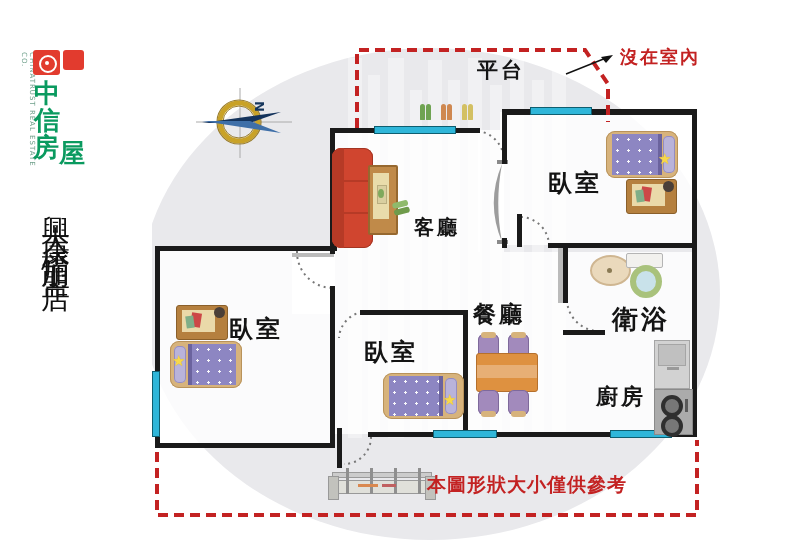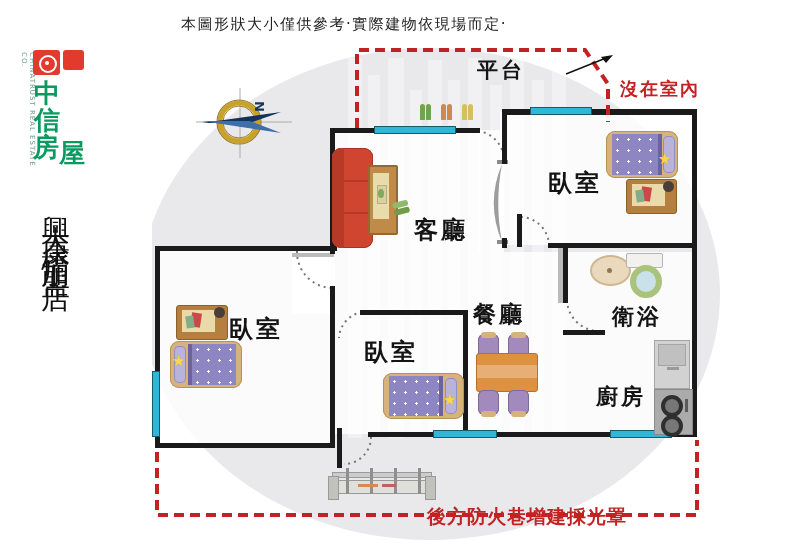--- a/index.html
+++ b/index.html
@@ -29,21 +29,21 @@
   .book2{position:absolute;width:8px;height:12px;background:#7fae88;transform:rotate(-8deg);}
   .ball{position:absolute;width:11px;height:11px;border-radius:50%;background:#4a3f38;}
   .chair{position:absolute;width:21px;height:25px;background:#a28abc;border-radius:6px;box-shadow:inset 0 0 0 1px #7e699b;}
   .chair i{position:absolute;left:3px;width:15px;height:6px;background:#d7b37c;border-radius:3px;}
   .chair.t i{top:-2px;} .chair.b i{bottom:-2px;}
   .leaf{display:inline-block;width:5px;height:16px;border-radius:3px 3px 1px 1px;margin:0 0.5px;vertical-align:bottom;}
   .plant{display:inline-block;width:14px;margin-right:2px;text-align:center;}
   .pot{width:11px;height:5px;margin:0 auto;border-radius:0 0 2px 2px;}
   
   .lbl{position:absolute;color:#141414;font-weight:700;letter-spacing:3px;z-index:10;white-space:nowrap;}
-  .red-lbl{position:absolute;color:#c32222;font-weight:700;z-index:11;white-space:nowrap;margin-top:32px;}
+  .red-lbl{position:absolute;color:#c32222;font-weight:700;z-index:11;white-space:nowrap;}
   .wm{position:absolute;color:rgba(255,255,255,.82);z-index:8;white-space:nowrap;}
   .disc{position:absolute;left:181px;top:15px;font-size:15px;color:#222;letter-spacing:1.5px;font-weight:500;z-index:10;}
   .top-svg{left:0;top:0;z-index:11;}
   
   .en-vert{left:20px;top:52px;height:120px;writing-mode:vertical-rl;font-size:7px;color:#6fa08b;
            letter-spacing:1px;z-index:12;}
   .logo-sq{position:absolute;background:#e23b2e;border-radius:3px;z-index:12;}
   .knot{position:absolute;left:6px;top:5px;width:14px;height:14px;border:2.5px solid #fff;border-radius:50%;}
   .knot i{position:absolute;left:3.5px;top:3.5px;width:4px;height:4px;background:#fff;border-radius:50%;}
   .gchar{position:absolute;color:#0a9a5f;font-weight:700;font-size:26px;z-index:12;line-height:1;}
@@ -237,40 +237,39 @@
       <div class="post" style="left:42px;"></div>
     <div class="post" style="left:66px;"></div>
       <div class="post" style="left:90px;"></div>
     <div class="cap" style="left:0;"></div>
       <div class="cap" style="left:97px;"></div>
     <div class="s1"></div>
       <div class="s2"></div>
   </div>
 
 
-  <div class="lbl" style="left:414px;top:214px;font-size:24px;">客廳</div>
+  <div class="lbl" style="left:414px;top:214px;font-size:20px;">客廳</div>
   <div class="lbl" style="left:473px;top:299px;font-size:23px;">餐廳</div>
-  <div class="lbl" style="left:612px;top:302px;font-size:22px;">衛浴</div>
+  <div class="lbl" style="left:612px;top:302px;font-size:26px;">衛浴</div>
   <div class="lbl" style="left:596px;top:382px;font-size:22px;">廚房</div>
   <div class="lbl" style="left:548px;top:167px;font-size:24px;">臥室</div>
   <div class="lbl" style="left:229px;top:313px;font-size:24px;">臥室</div>
   <div class="lbl" style="left:364px;top:336px;font-size:24px;">臥室</div>
   <div class="lbl" style="left:477px;top:56px;font-size:21px;">平台</div>
   <div class="nlab">N</div>
 
   <svg class="abs top-svg" width="800" height="553">
     <path d="M 357 128 V 50 H 585 L 608 84 V 122" fill="none" stroke="#c32222" stroke-width="4" stroke-dasharray="10 6"></path>
     <path d="M 157 452 V 515 H 697 V 440" fill="none" stroke="#c32222" stroke-width="4" stroke-dasharray="10 6"></path>
     <line x1="566" y1="74" x2="606" y2="58" stroke="#111" stroke-width="1.5"></line>
     <polygon points="613,55 601,57 606,63" fill="#111"></polygon>
   </svg>
   <div class="red-lbl" style="left:620px;top:45px;font-size:18px;letter-spacing:2px;">沒在室內</div>
-  <div class="red-lbl" style="left:427px;top:472px;font-size:19px;letter-spacing:1px;">後方防火巷增建採光罩</div>
-
-  <div class="disc">本圖形狀大小僅供參考‧實際建物依現場而定‧</div>
+  <div class="red-lbl" style="left:427px;top:472px;font-size:19px;letter-spacing:1px;">本圖形狀大小僅供參考</div>
+
   <div class="abs en-vert">CHINATRUST REAL ESTATE CO.</div>
   <div class="logo-sq" style="left:33px;top:50px;width:27px;height:25px;">
     <div class="knot">
         <i></i>
       </div>
   </div>
   <div class="logo-sq" style="left:63px;top:50px;width:21px;height:20px;"></div>
   <div class="gchar" style="left:34px;top:80px;">中</div>
   <div class="gchar" style="left:34px;top:107px;">信</div>
   <div class="gchar" style="left:33px;top:134px;">房</div>

